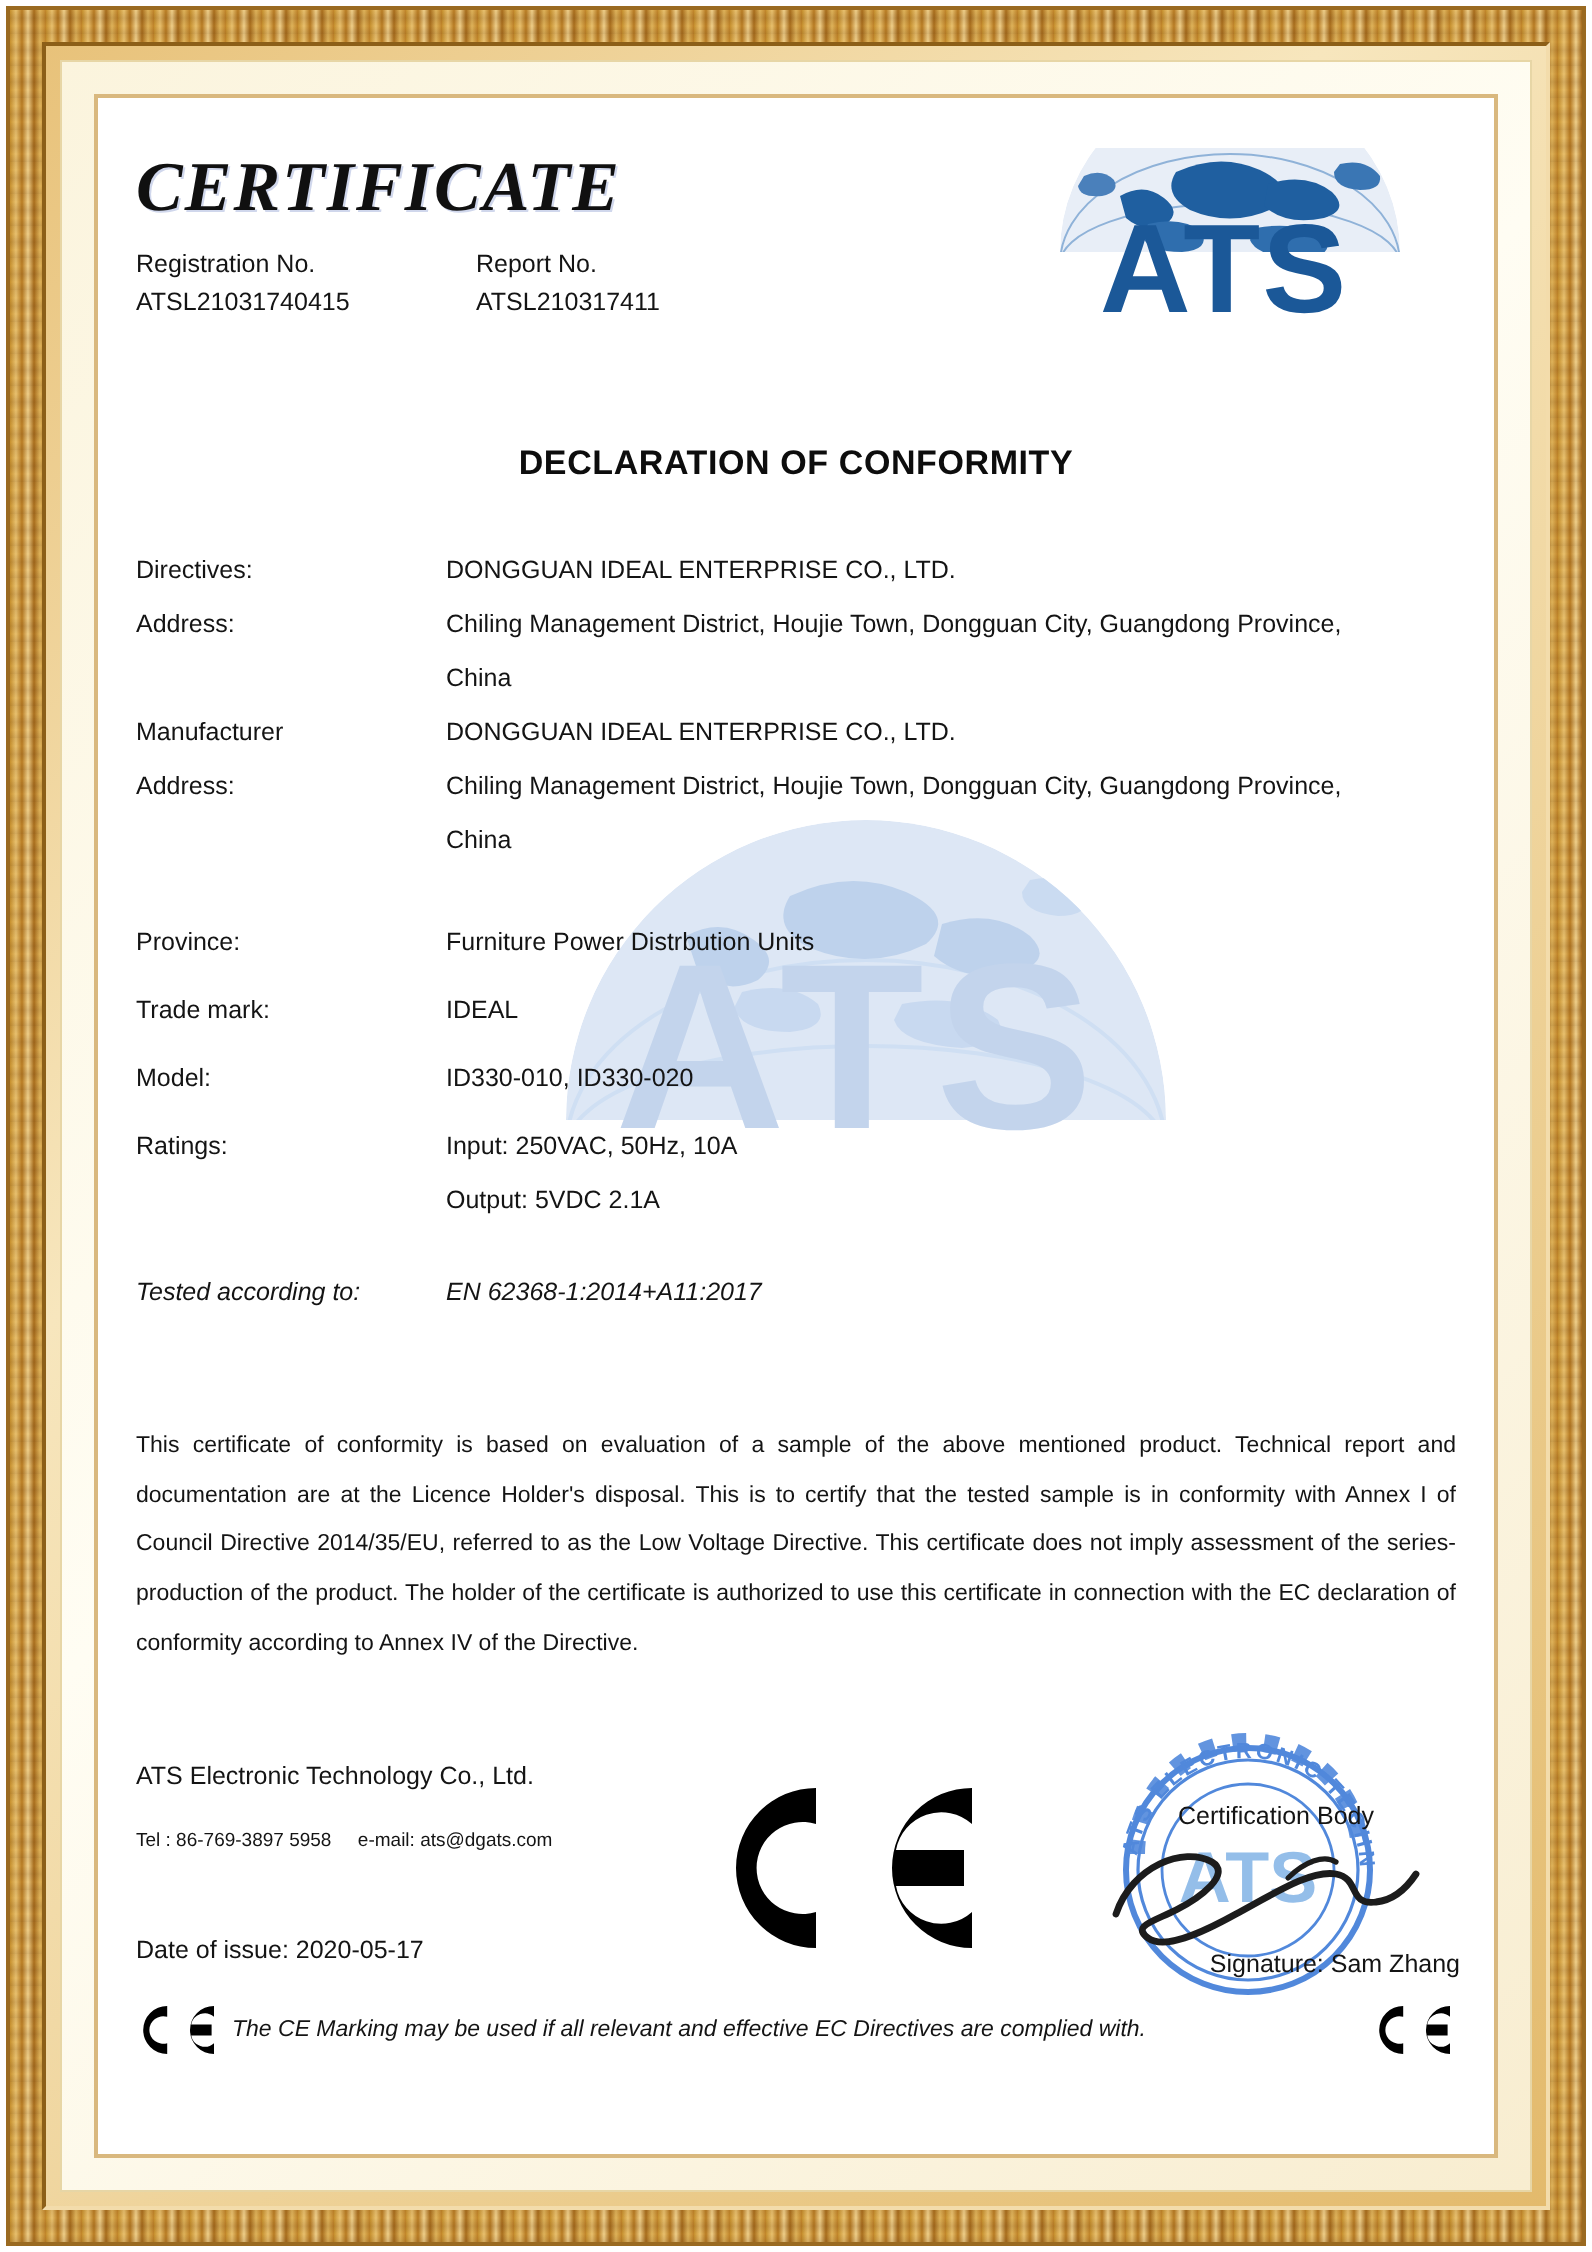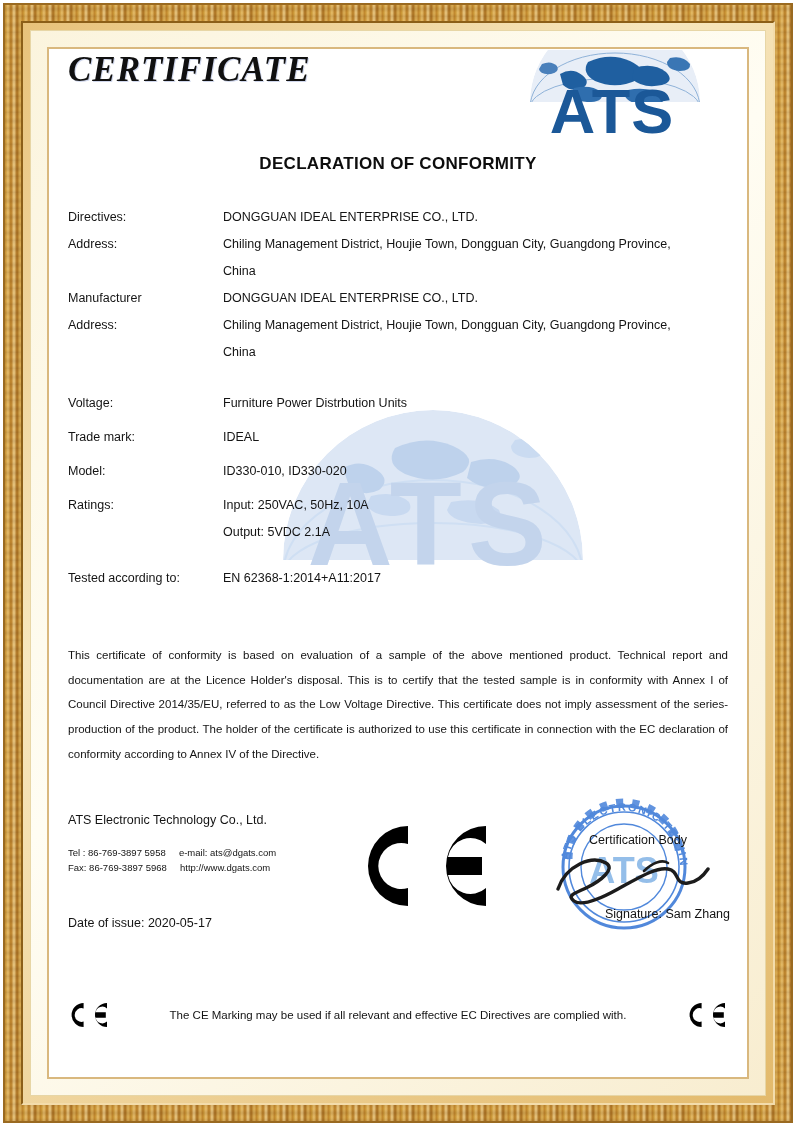--- a/index.html
+++ b/index.html
@@ -123,21 +123,21 @@
     color: #1a1a1a;
   }
 
   .cert-title {
     font-family: "Liberation Serif", serif;
     font-style: italic;
     font-weight: bold;
     font-size: 35px;
     letter-spacing: 1px;
     color: #101010;
-    margin: 0 0 0 0;
+    margin: 24px 0 0 0;
     text-shadow: 1px 1px 0 rgba(120,140,200,.35);
   }
 
   .regnos {
     margin-top: 11px;
     font-size: 12.5px;
     color: #141414;
   }
   .regnos .row { display: flex; margin-bottom: 5px; }
   .regnos .c1 { width: 170px; }
@@ -182,21 +182,21 @@
 
   .fields { margin-top: 36px; font-size: 12.5px; }
   .f-row { display: flex; margin-bottom: 13px; }
   .f-label { width: 155px; flex: 0 0 155px; color: #141414; }
   .f-value { flex: 1; color: #141414; }
   .f-value .cont { display: block; margin-top: 13px; }
 
   .fields-2 { margin-top: 37px; }
   .fields-2 .f-row { margin-bottom: 20px; }
 
-  .tested { margin-top: 32px; }
+  .tested { margin-top: 32px; font-style: italic; }
 
   .para {
     margin-top: 58px;
     font-size: 11.5px;
     line-height: 2.15;
     text-align: justify;
     color: #141414;
   }
 
   
@@ -247,24 +247,24 @@
     left: 18px;
     right: 18px;
     bottom: 42px;
     display: flex;
     align-items: center;
     justify-content: space-between;
   }
   .ce-small { width: 42px; height: 38px; flex: 0 0 42px; }
   .footer-text {
     flex: 1;
-    text-align: center;
     font-size: 11.5px;
     color: #141414;
     padding: 0 6px;
+    font-style: italic;
   }
 </style>
 </head>
 <body>
 
 <div class="page">
 
   <div class="frame-outer"></div>
   <div class="frame-bevel"></div>
   <div class="frame-mat"></div>
@@ -316,20 +316,30 @@
             <path d="M98,40 q22,-4 35,6 q4,8 -13,10 q-22,-2 -25,-10 Z" fill="#2f6eae"></path>
             <path d="M140,8 q13,-3 20,6 q1,7 -10,7 q-13,-1 -13,-9 Z" fill="#3a76b4"></path>
             <path d="M12,14 q9,-4 15,2 q3,6 -6,8 q-11,1 -12,-5 Z" fill="#4a80bb"></path>
           </g>
         </svg>
         <div class="logo-text">ATS</div>
       </div>
 
       <div class="cert-title">CERTIFICATE</div>
 
+      <div class="regnos">
+        <div class="row">
+          <div class="c1">Registration No.</div>
+          <div class="c2">Report No.</div>
+        </div>
+        <div class="row">
+          <div class="c1">ATSL21031740415</div>
+          <div class="c2">ATSL210317411</div>
+        </div>
+      </div>
 
       <div class="doc-title">DECLARATION OF CONFORMITY</div>
 
       <div class="fields">
         <div class="f-row">
           <div class="f-label">Directives:</div>
           <div class="f-value">
             <span>DONGGUAN IDEAL ENTERPRISE CO., LTD.</span>
           </div>
         </div>
@@ -350,21 +360,21 @@
           <div class="f-label">Address:</div>
           <div class="f-value">
             <span>Chiling Management District, Houjie Town, Dongguan City, Guangdong Province,</span>
             <span class="cont">China</span>
           </div>
         </div>
       </div>
 
       <div class="fields fields-2">
         <div class="f-row">
-          <div class="f-label">Voltage:</div>
+          <div class="f-label">Province:</div>
           <div class="f-value">
             <span>Furniture Power Distrbution Units</span>
           </div>
         </div>
         <div class="f-row">
           <div class="f-label">Trade mark:</div>
           <div class="f-value">
             <span>IDEAL</span>
           </div>
         </div>
@@ -394,25 +404,20 @@
 
       <div class="bottom">
 
         <div class="company">ATS Electronic Technology Co., Ltd.</div>
 
         <div class="contact">
           <div>
             <span>Tel : 86-769-3897 5958</span>
             &nbsp;&nbsp;&nbsp;
             <span>e-mail: ats@dgats.com</span>
-          </div>
-          <div>
-            <span>Fax: 86-769-3897 5968</span>
-            &nbsp;&nbsp;&nbsp;
-            <span>http://www.dgats.com</span>
           </div>
         </div>
 
         <div class="issue">Date of issue: 2020-05-17</div>
 
         <svg class="ce-big" viewBox="0 0 140 96">
           <path d="M52,8 A40,40 0 1 0 52,88 L52,70 A23,23 0 1 1 52,26 Z" fill="#000000"></path>
           <path d="M130,8 A40,40 0 1 0 130,88 L130,70 A23,23 0 0 1 92,57 L126,57 L126,39 L92,39 A23,23 0 0 1 130,26 Z" fill="#000000"></path>
         </svg>
 

